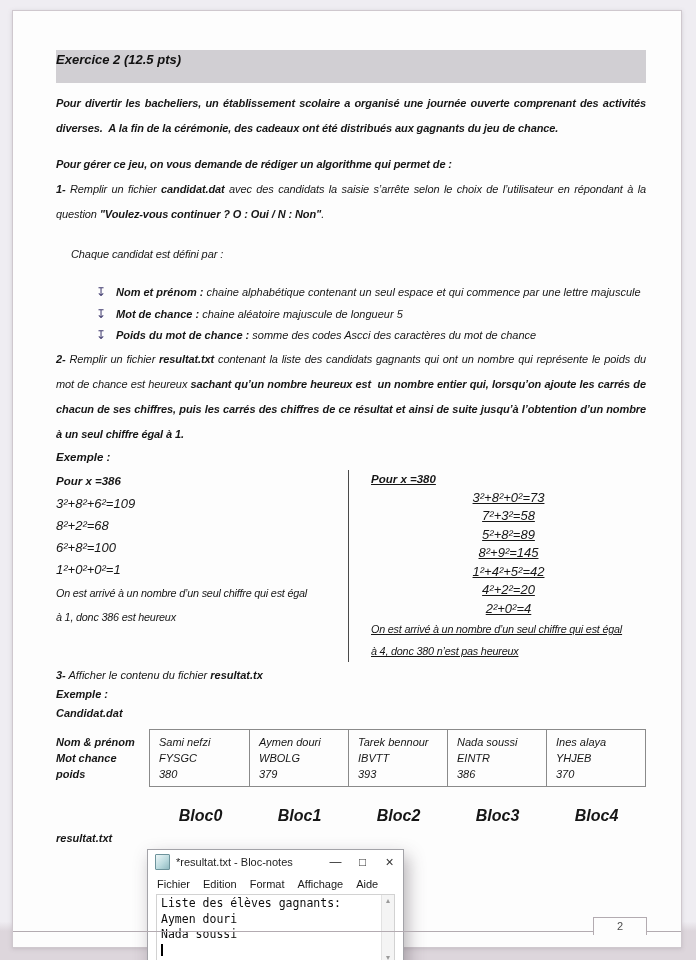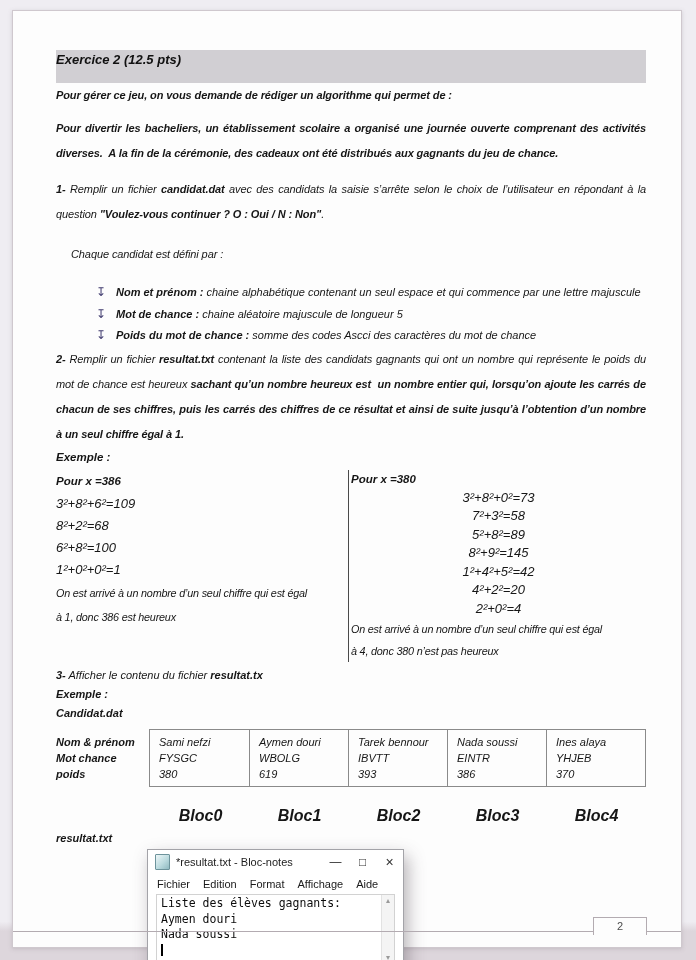--- a/index.html
+++ b/index.html
@@ -18,21 +18,21 @@
     font-weight:bold;font-size:13px;color:#111;}
   .p-main{font-size:11px;line-height:25px;text-align:justify;letter-spacing:-0.1px;}
   .mt8{margin-top:8px;}
   b{font-weight:bold;}
   .bullets{margin:0;}
   .bullet-row{line-height:21.5px;padding-left:40px;font-size:11px;}
   .bullet-ic{display:inline-block;width:20px;color:#3f3a6e;font-style:normal;font-size:12px;}
   .exlabel{font-weight:bold;font-size:11.5px;line-height:21px;}
   .cols{display:flex;margin-top:2px;}
   .col-left{width:292px;box-sizing:border-box;padding-right:10px;}
-  .col-right{flex:1;border-left:1.5px solid #4a4a4a;padding-left:2px;}
+  .col-right{flex:1;border-left:1.5px solid #4a4a4a;padding-left:22px;text-decoration:underline;}
   .col-title{font-weight:bold;font-size:11.5px;line-height:23px;white-space:nowrap;}
   .col-title.tight{line-height:19px;}
   .step{font-size:13px;line-height:22px;white-space:nowrap;}
   .step.tight{line-height:18.5px;text-align:center;}
   .conc{font-size:10.8px;letter-spacing:-0.2px;line-height:24px;white-space:nowrap;}
   .conc.tight{line-height:22px;}
   .post{font-size:11px;line-height:19px;margin-top:4px;}
   .tbl{display:flex;margin-top:6px;font-size:11px;}
   .tbl-lab{width:95px;box-sizing:border-box;padding-top:5px;line-height:16px;font-weight:bold;}
   .cells{display:flex;border:1px solid #8a8a8a;}
@@ -68,22 +68,22 @@
 </head>
 <body>
 
 <div class="page">
   <div class="content">
 
     <div class="exo-bar">
       <span>Exercice 2 (12.5 pts)</span>
     </div>
 
+    <p class="p-main mt8"><b>Pour divertir les bacheliers, un établissement scolaire a organisé une journée ouverte comprenant des activités diverses.&nbsp; A la fin de la cérémonie, des cadeaux ont été distribués aux gagnants du jeu de chance.</b></p>
     <p class="p-main" style="margin:0"><b>Pour gérer ce jeu, on vous demande de rédiger un algorithme qui permet de :</b></p>
-    <p class="p-main mt8"><b>Pour divertir les bacheliers, un établissement scolaire a organisé une journée ouverte comprenant des activités diverses.&nbsp; A la fin de la cérémonie, des cadeaux ont été distribués aux gagnants du jeu de chance.</b></p>
 
     <p class="p-main" style="margin:0"><b>1-</b><span> Remplir un fichier </span><b>candidat.dat</b><span> avec des candidats la saisie s’arrête selon le choix de l’utilisateur en répondant à la question </span><b>"Voulez-vous continuer ? O : Oui / N : Non"</b><span>.</span></p>
 
     <p class="p-main" style="margin:15px">Chaque candidat est défini par :</p>
 
     <div class="bullets">
       <div class="bullet-row"><span class="bullet-ic">↧</span><b>Nom et prénom :</b><span> chaine alphabétique contenant un seul espace et qui commence par une lettre majuscule</span></div>
       <div class="bullet-row"><span class="bullet-ic">↧</span><b>Mot de chance :</b><span> chaine aléatoire majuscule de longueur 5</span></div>
       <div class="bullet-row"><span class="bullet-ic">↧</span><b>Poids du mot de chance :</b><span> somme des codes Ascci des caractères du mot de chance</span></div>
     </div>
@@ -128,21 +128,21 @@
       </div>
       <div class="cells">
         <div class="cell">
           <div>Sami nefzi</div>
           <div>FYSGC</div>
           <div>380</div>
         </div>
         <div class="cell">
           <div>Aymen douri</div>
           <div>WBOLG</div>
-          <div>619</div>
+          <div>379</div>
         </div>
         <div class="cell">
           <div>Tarek bennour</div>
           <div>IBVTT</div>
           <div>393</div>
         </div>
         <div class="cell">
           <div>Nada soussi</div>
           <div>EINTR</div>
           <div>386</div>

